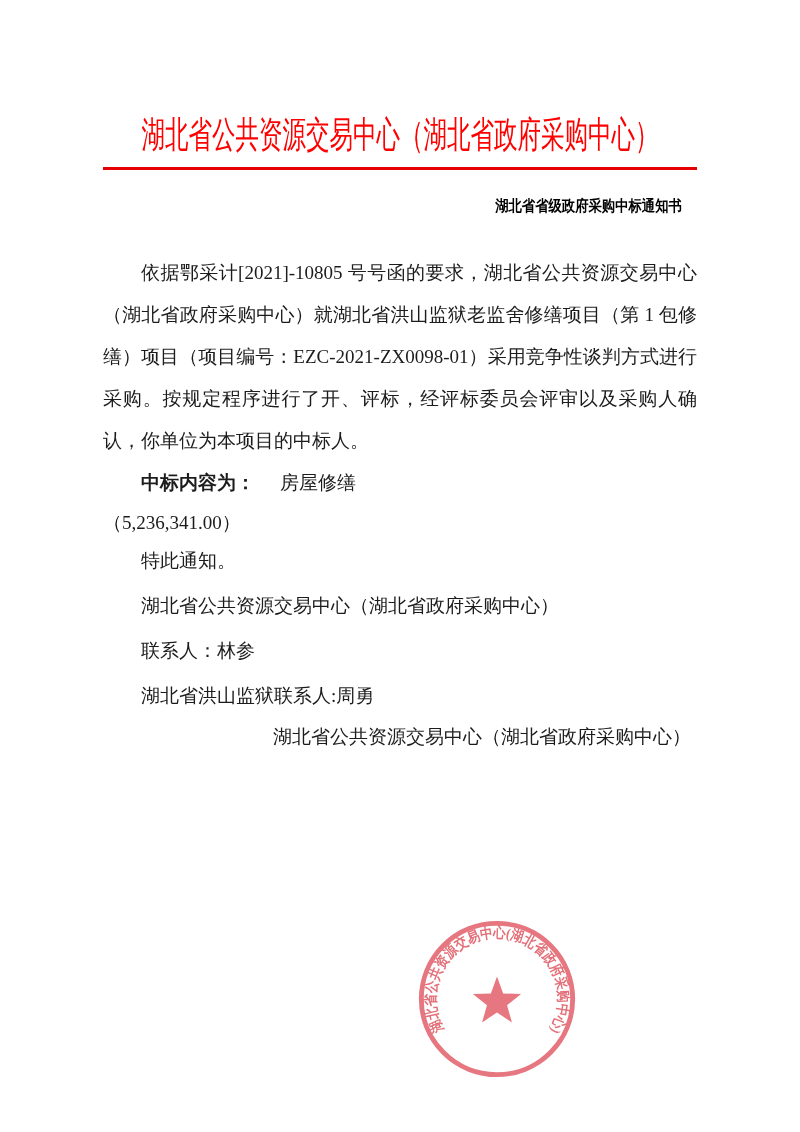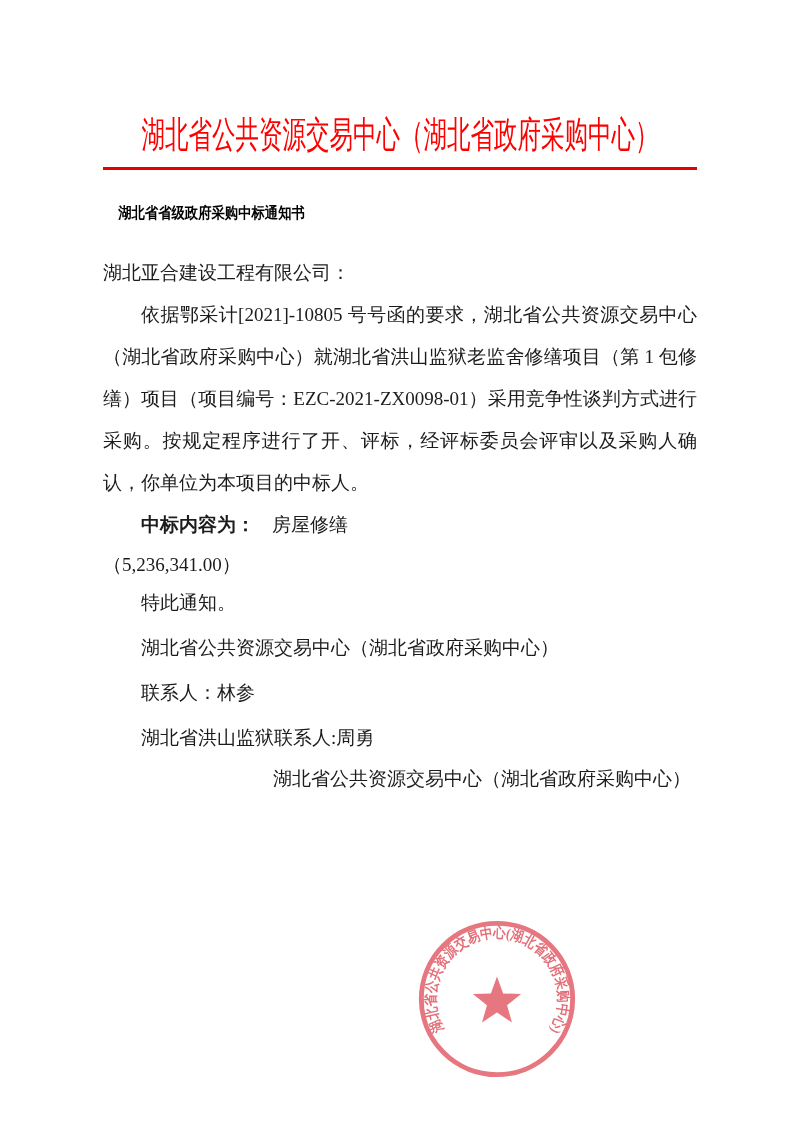--- a/index.html
+++ b/index.html
@@ -24,21 +24,21 @@
     letter-spacing: 0px;
     transform: scale(0.94, 1.46);
     transform-origin: center center;
     margin-top: 14px;
   }
   .red-rule {
     margin-top: 16px;
     height: 0;
     border-top: 3px solid #e60000;
   }
-  .doc-title-wrap { position: absolute; top: 203px; left: 103px; width: 594px; text-align: left; }
+  .doc-title-wrap { position: absolute; top: 196px; left: 103px; width: 594px; text-align: right; }
   .doc-title {
     display: inline-block;
     font-family: "Liberation Sans", "DejaVu Sans", sans-serif;
     font-size: 15.5px;
     font-weight: bold;
     color: #000000;
     white-space: nowrap;
     transform: scaleX(0.86);
     transform-origin: center center;
   }
@@ -49,21 +49,21 @@
     top: 252px; left: 103px;
     width: 594px;
     font-size: 19px;
     line-height: 42px;
     text-align: justify;
   }
   .doc-body p { margin: 0; }
   .recipient { margin-left: 13px; }
   .indent { text-indent: 2em; }
   .b { font-weight: bold; }
-  .gap-after-label { margin-left: 17px; }
+  .gap-after-label { margin-left: 25px; }
   .amount-line { letter-spacing: 4px; }
   .figure-line { line-height: 38px; }
   .contract-para { line-height: 40px; }
   .closing-line { line-height: 38px; }
   .contact-line { margin-top: 3px !important; }
   .issuer-line { margin-top: 5px !important; }
   .signature-line {
     text-align: right;
     padding-right: 6px;
     margin-top: -1px !important;
@@ -106,21 +106,20 @@
   <div class="letterhead">
     <div class="org-title">湖北省公共资源交易中心（湖北省政府采购中心）</div>
     <div class="red-rule"></div>
   </div>
 
   <div class="doc-title-wrap">
     <div class="doc-title">湖北省省级政府采购中标通知书</div>
   </div>
 
   <div class="doc-body">
-    <p class="recipient">湖北亚合建设工程有限公司：</p>
 
     <p class="indent">依据鄂采计[2021]-10805 号号函的要求，湖北省公共资源交易中心（湖北省政府采购中心）就湖北省洪山监狱老监舍修缮项目（第 1 包修缮）项目（项目编号：EZC-2021-ZX0098-01）采用竞争性谈判方式进行采购。按规定程序进行了开、评标，经评标委员会评审以及采购人确认，你单位为本项目的中标人。</p>
 
     <p class="indent"><span class="b">中标内容为：</span><span class="gap-after-label">房屋修缮</span></p>
 
 
     <p class="figure-line">（5,236,341.00）</p>
 
 
     <p class="indent closing-line">特此通知。</p>

